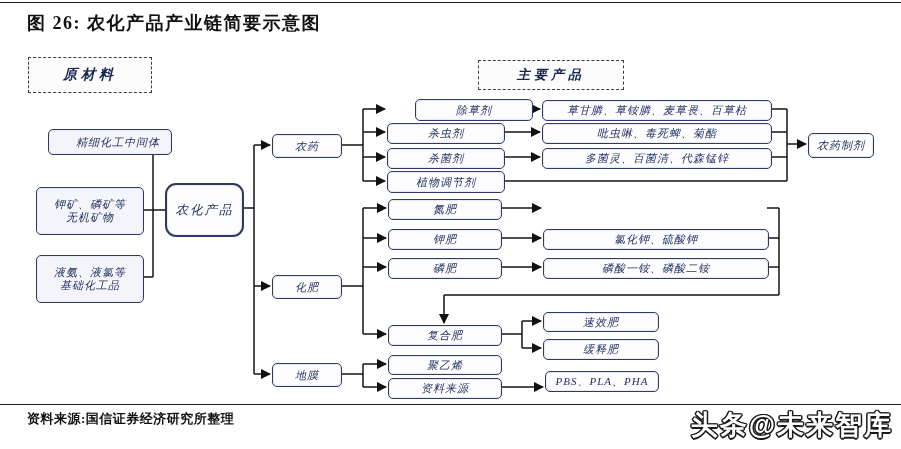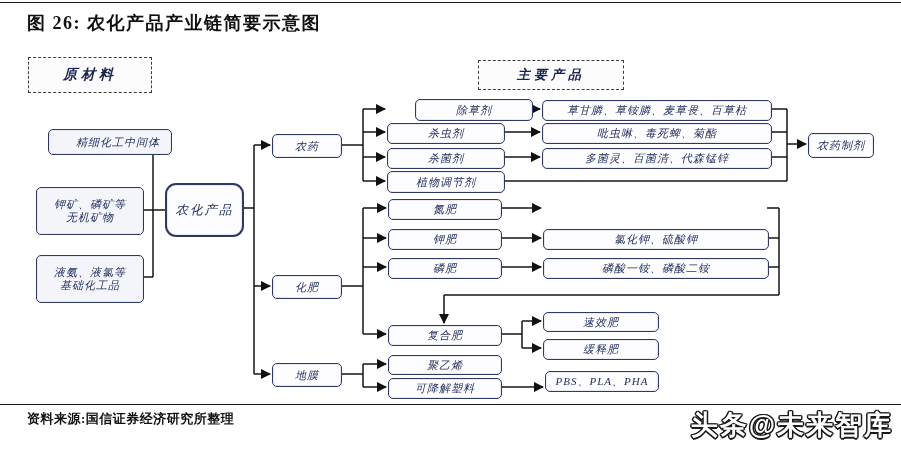--- a/index.html
+++ b/index.html
@@ -126,20 +126,20 @@
   <div class="node" style="left:388px;top:229px;width:112px;height:19px;">钾肥</div>
   <div class="node" style="left:388px;top:258px;width:112px;height:19px;">磷肥</div>
   <div class="node" style="left:388px;top:325px;width:112px;height:19px;">复合肥</div>
 
   <div class="node" style="left:543px;top:229px;width:224px;height:19px;">氯化钾、硫酸钾</div>
   <div class="node" style="left:543px;top:258px;width:224px;height:19px;">磷酸一铵、磷酸二铵</div>
   <div class="node" style="left:543px;top:312px;width:114px;height:18px;">速效肥</div>
   <div class="node" style="left:543px;top:339px;width:114px;height:19px;">缓释肥</div>
 
   <div class="node" style="left:388px;top:355px;width:112px;height:18px;">聚乙烯</div>
-  <div class="node" style="left:388px;top:378px;width:112px;height:19px;">可降解塑料</div>
+  <div class="node" style="left:388px;top:378px;width:112px;height:19px;">资料来源</div>
   <div class="node" style="left:545px;top:371px;width:112px;height:19px;">PBS、PLA、PHA</div>
 
   <div class="rule" style="top:404px;"></div>
   <div id="source-line">资料来源:国信证券经济研究所整理</div>
   <div id="watermark">头条@未来智库</div>
 
 </div>
 
 </body></html>

